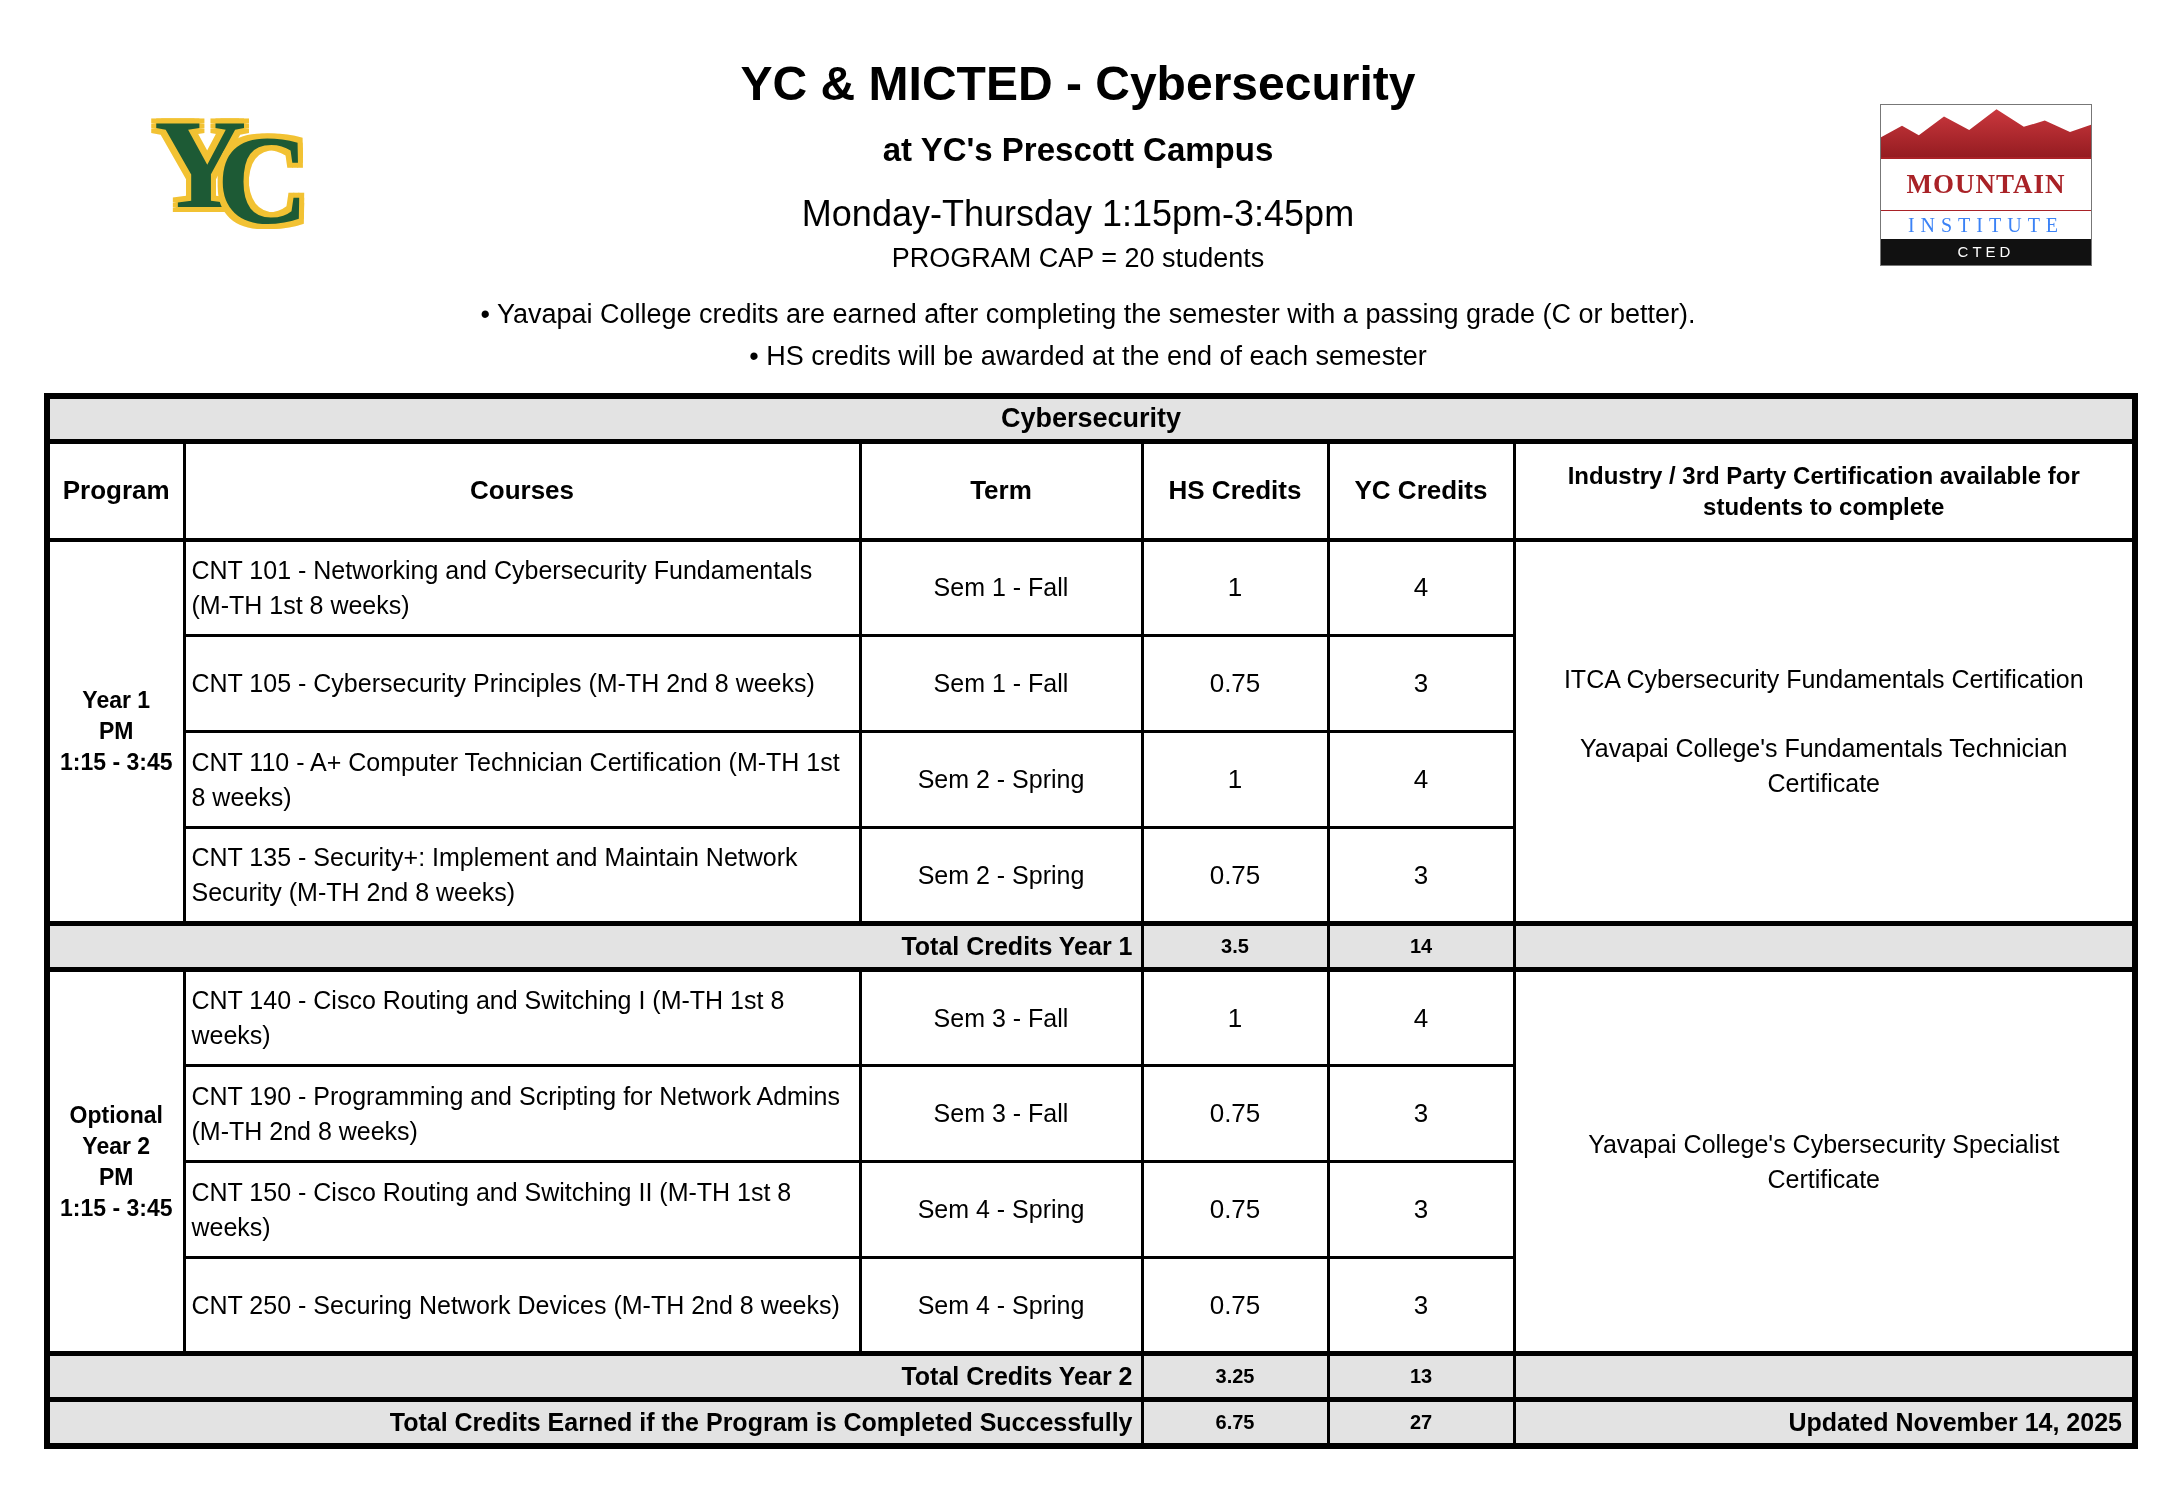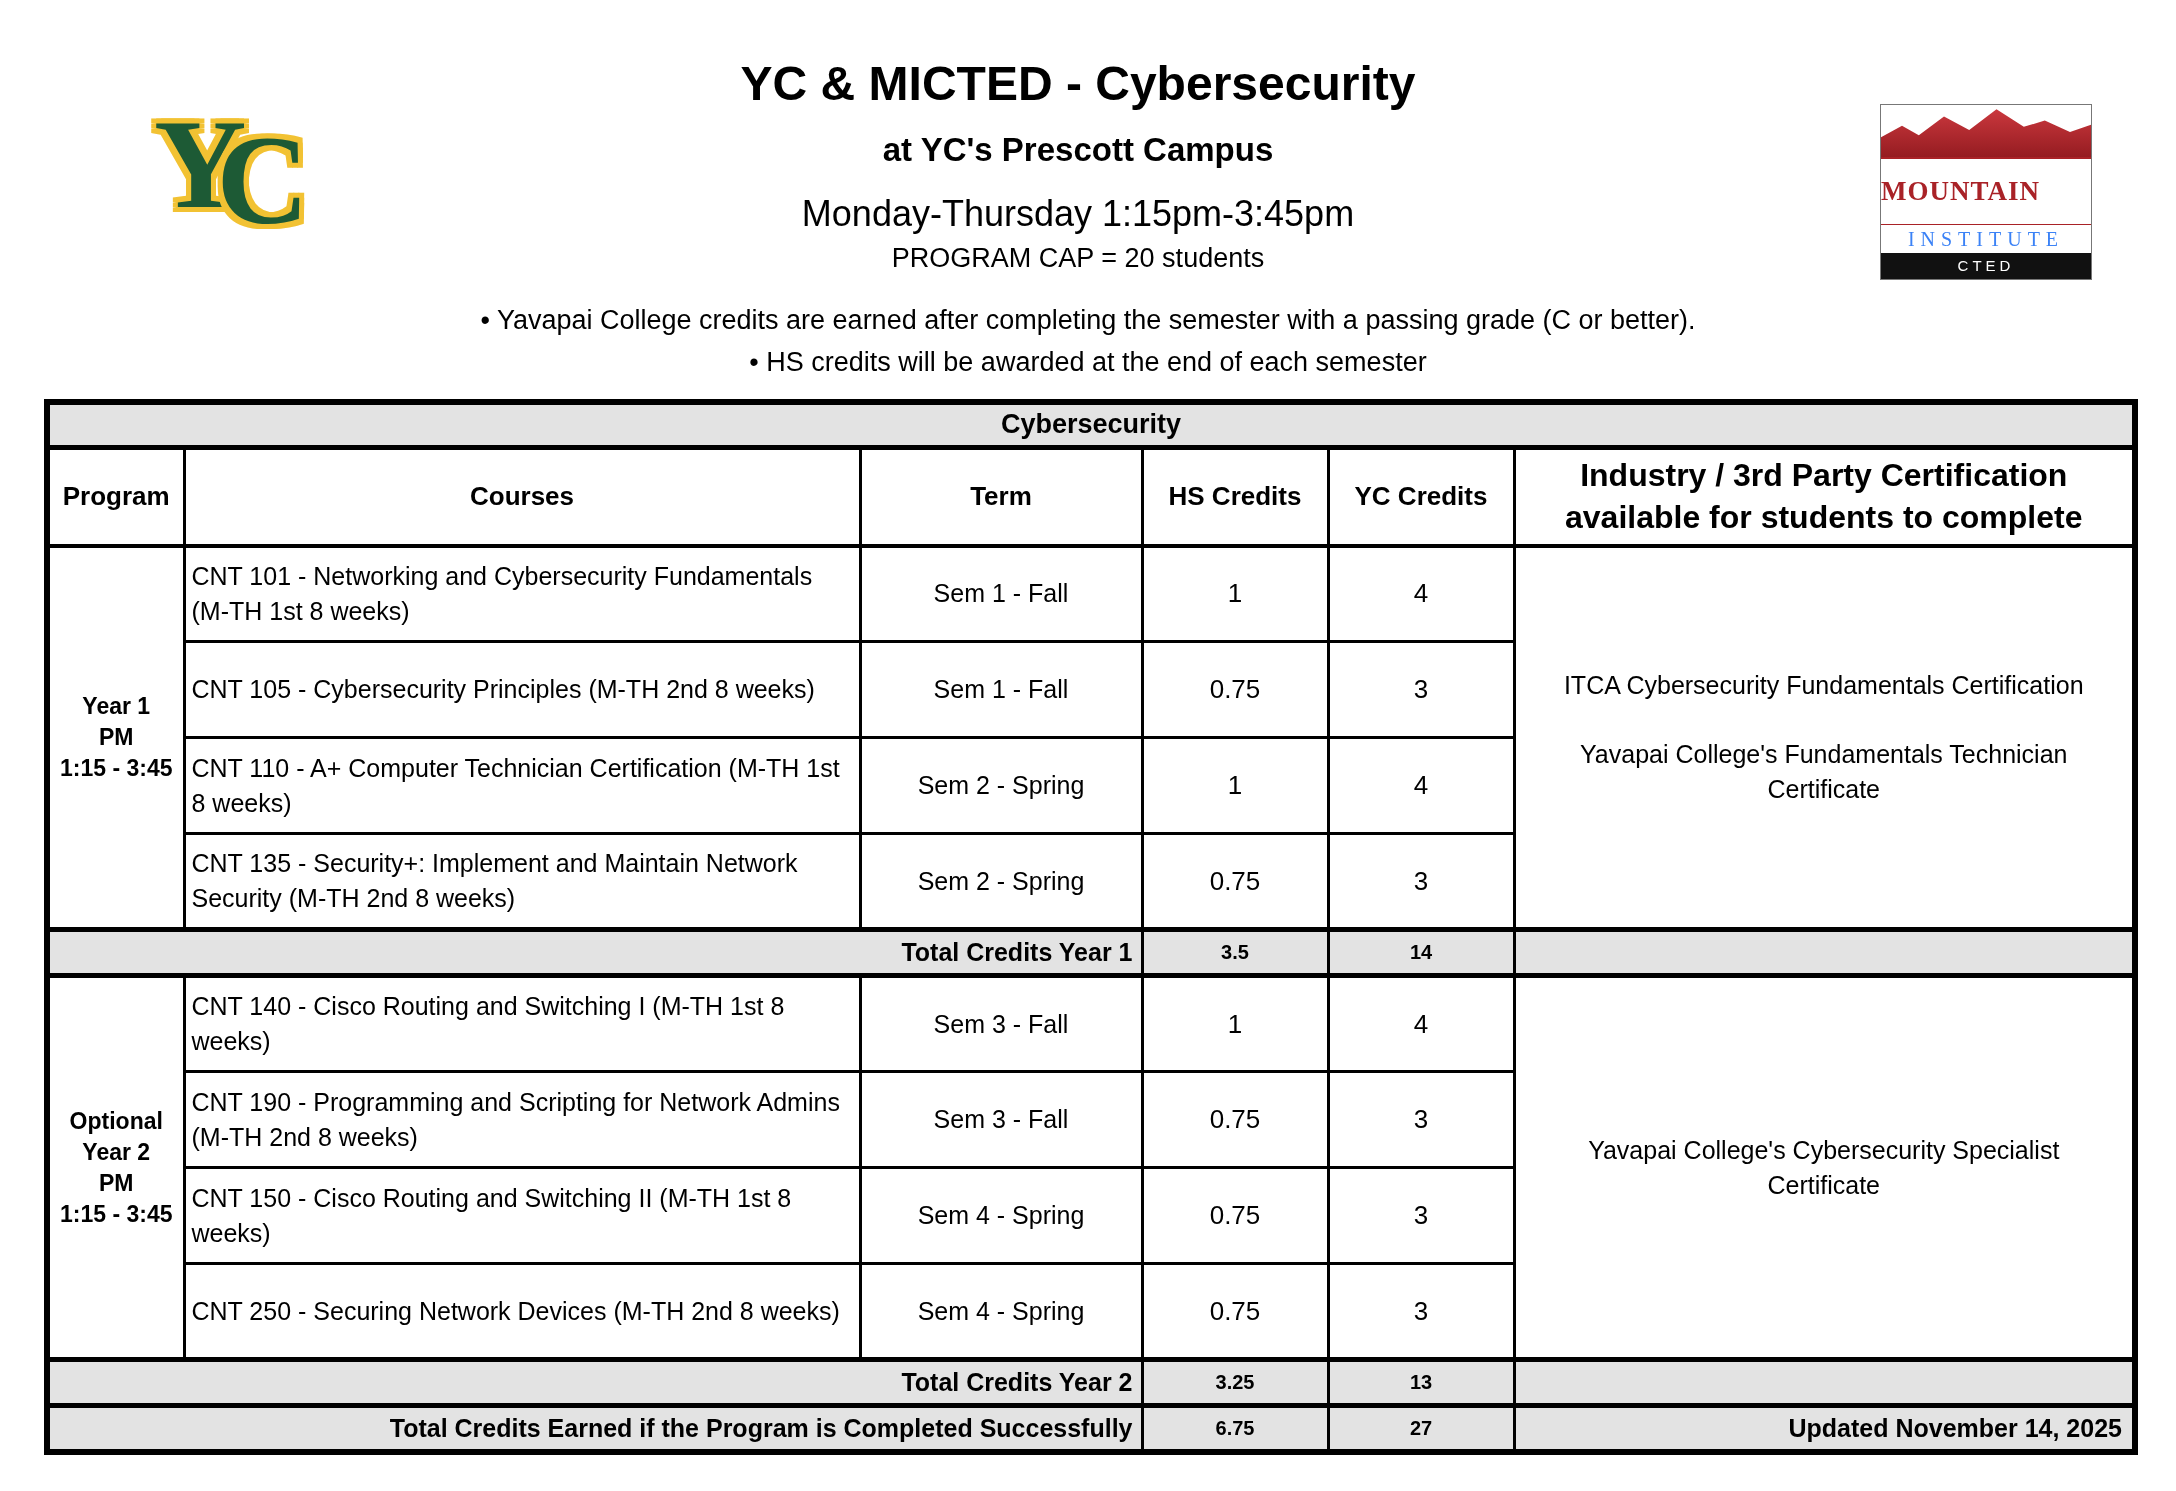--- a/index.html
+++ b/index.html
@@ -39,23 +39,23 @@
   .mi-mountain {
     height: 52px; background: #fff; position: relative;
   }
   .mi-mountain::after {
     content: ""; position: absolute; inset: 0;
     background: linear-gradient(#cf3a40, #951c21);
     clip-path: polygon(0 100%, 0 62%, 10% 40%, 18% 58%, 30% 22%, 42% 48%, 55% 8%, 68% 42%, 78% 30%, 90% 52%, 100% 38%, 100% 100%);
   }
   .mi-name {
     font-family: "Liberation Serif", "DejaVu Serif", serif;
-    color: #a92227; font-weight: bold; font-size: 27px; text-align: left;
+    color: #a92227; font-weight: bold; font-size: 27px; text-align: center;
     letter-spacing: 1px; border-top: 2px solid #a92227; border-bottom: 1px solid #a92227;
-    padding: 17px 0;
+    padding: 10px 0;
   }
   .mi-inst {
     font-family: "Liberation Serif", "DejaVu Serif", serif;
     color: #3b82f6; font-size: 20px; text-align: center; letter-spacing: 6px; padding: 3px 0 2px 0;
   }
   .mi-cted {
     background: #111; color: #fff; text-align: center; font-size: 15px;
     letter-spacing: 4px; padding: 4px 0 5px 0;
   }
 
@@ -70,21 +70,21 @@
   .program-table td, .program-table th { border: 3px solid #000; overflow: hidden; }
 
   tr.title-row td {
     height: 46px; background: #e3e3e3; font-weight: bold; font-size: 27px;
     text-align: center; border-bottom: 5px solid #000;
   }
   tr.head-row th {
     height: 98px; font-size: 26px; font-weight: bold; text-align: center;
     vertical-align: middle; line-height: 1.3; border-bottom: 4px solid #000;
   }
-  tr.head-row th.cert-col { font-size: 32px; padding: 0 13px; }
+  tr.head-row th.cert-col { font-size: 24px; padding: 0 13px; }
 
   tr.course-row { height: 96px; }
   td.program-cell {
     font-weight: bold; font-size: 23px; text-align: center; vertical-align: middle;
     line-height: 1.35; white-space: nowrap; padding: 0;
   }
   td.course-cell {
     font-size: 25px; text-align: left; vertical-align: middle;
     padding: 2px 4px 2px 6px; line-height: 1.4;
   }

